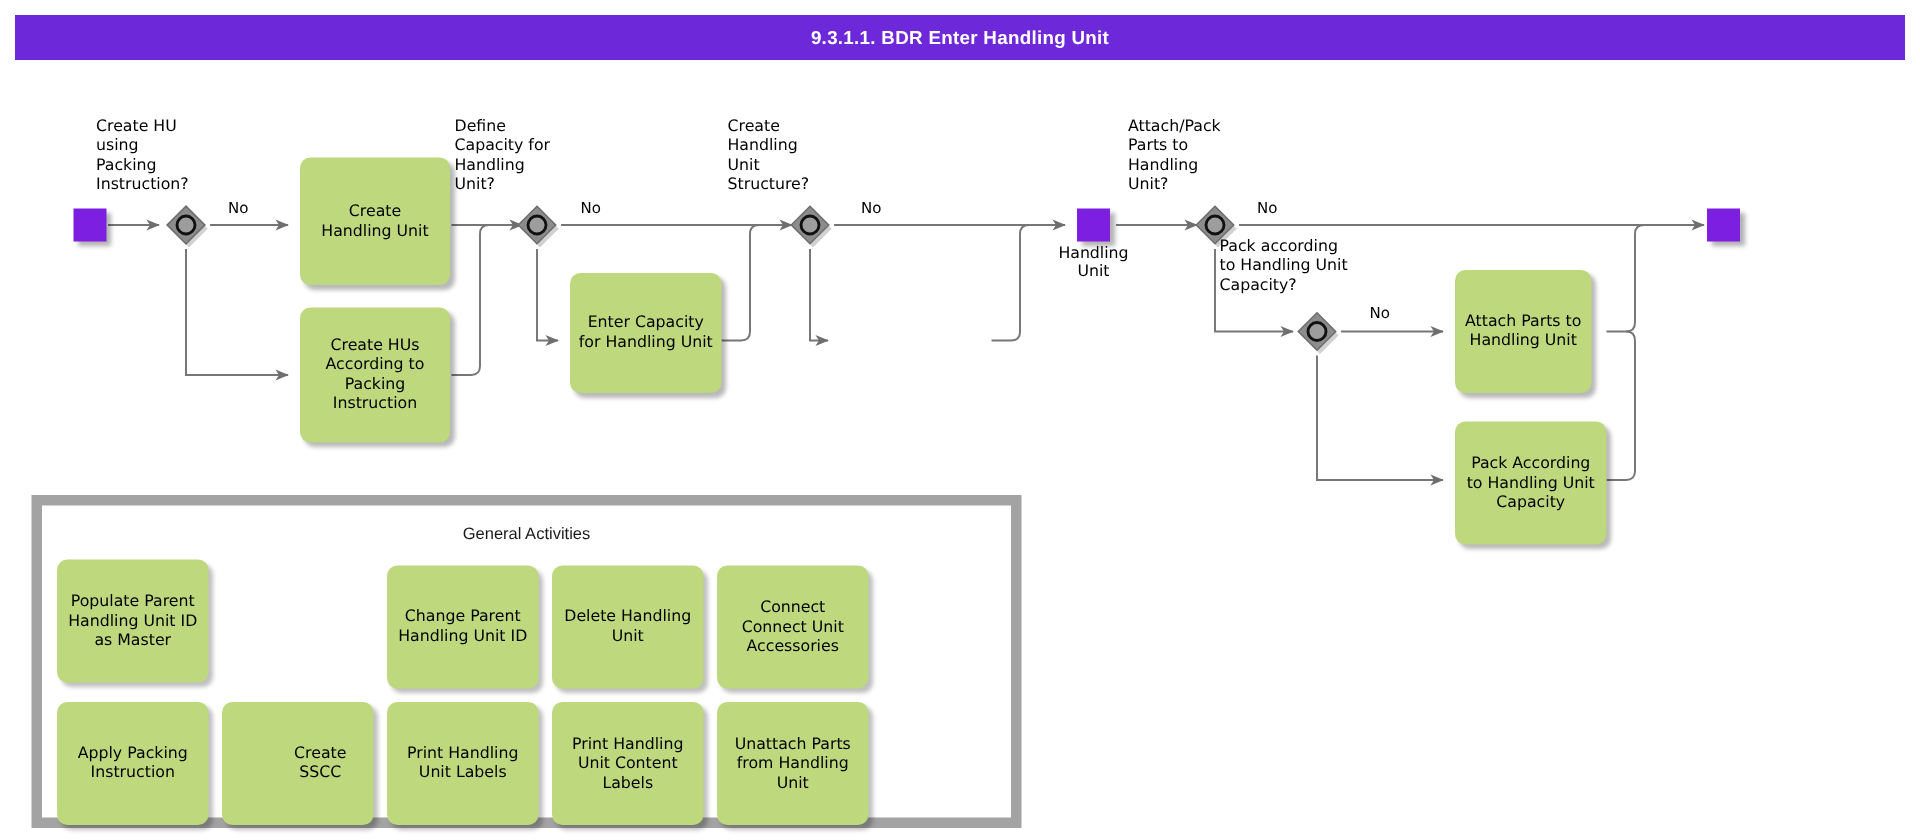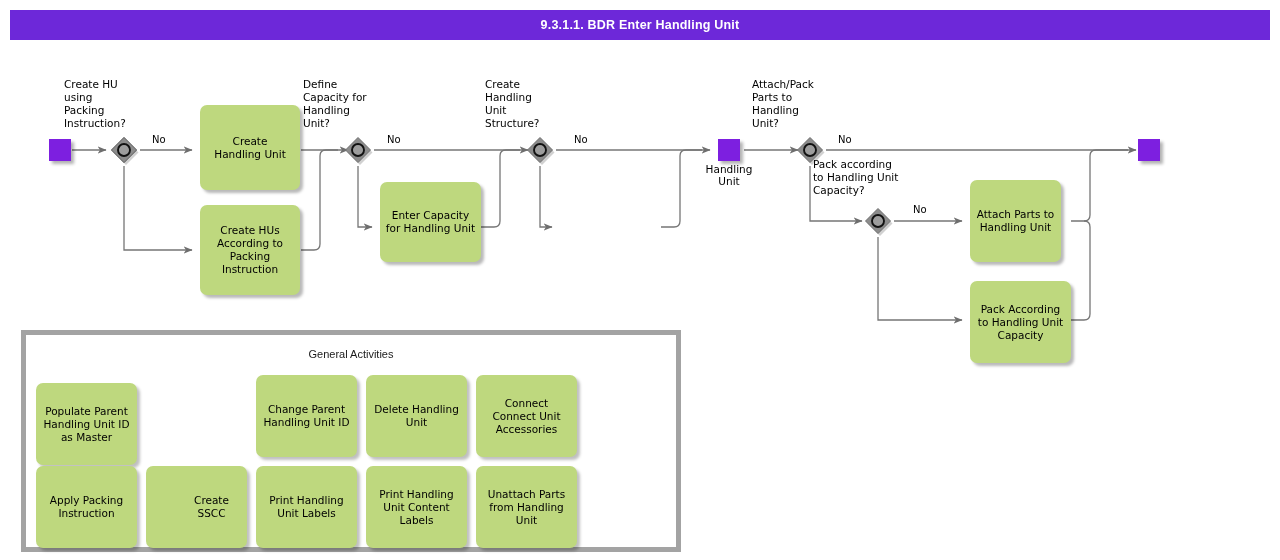--- a/index.html
+++ b/index.html
@@ -111,21 +111,21 @@
     font-family: "DejaVu Sans", sans-serif;
   }
 
   
   #general-activities {
     position: absolute;
     left: 21px;
     top: 330px;
     width: 660px;
     height: 222px;
-    border: 5px solid #a3a3a3;
+    border: 7px solid #a3a3a3;
     background: #ffffff;
     box-sizing: border-box;
   }
   #general-activities-title {
     position: absolute;
     top: 13px;
     left: 0;
     width: 100%;
     text-align: center;
     font-size: 11px;
@@ -295,21 +295,21 @@
 to Handling Unit
 Capacity</div>
 
   <div class="node event-node" style="left:1138px; top:139px; width:22px; height:22px;"></div>
 
 </div>
 
 <div id="general-activities">
   <div id="general-activities-title">General Activities</div>
 
-  <div class="ga-item" style="left:10px; top:48px; width:101px; height:82px;">Populate Parent
+  <div class="ga-item" style="left:10px; top:36px; width:101px; height:82px;">Populate Parent
 Handling Unit ID
 as Master</div>
   <div class="ga-item" style="left:230px; top:40px; width:101px; height:82px;">Change Parent
 Handling Unit ID</div>
   <div class="ga-item" style="left:340px; top:40px; width:101px; height:82px;">Delete Handling
 Unit</div>
   <div class="ga-item" style="left:450px; top:40px; width:101px; height:82px;">Connect
 Connect Unit
 Accessories</div>
 

